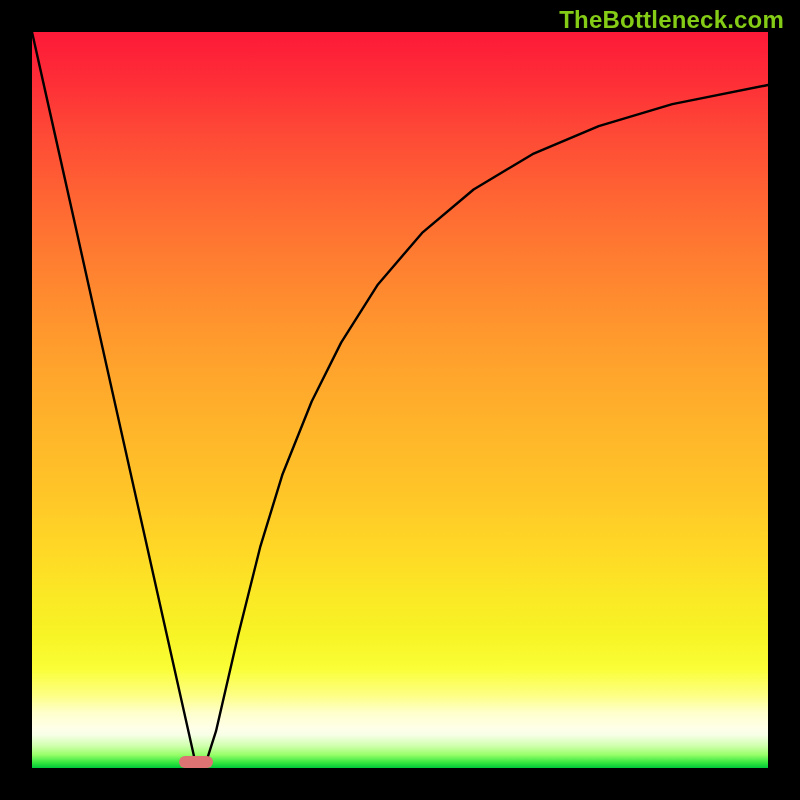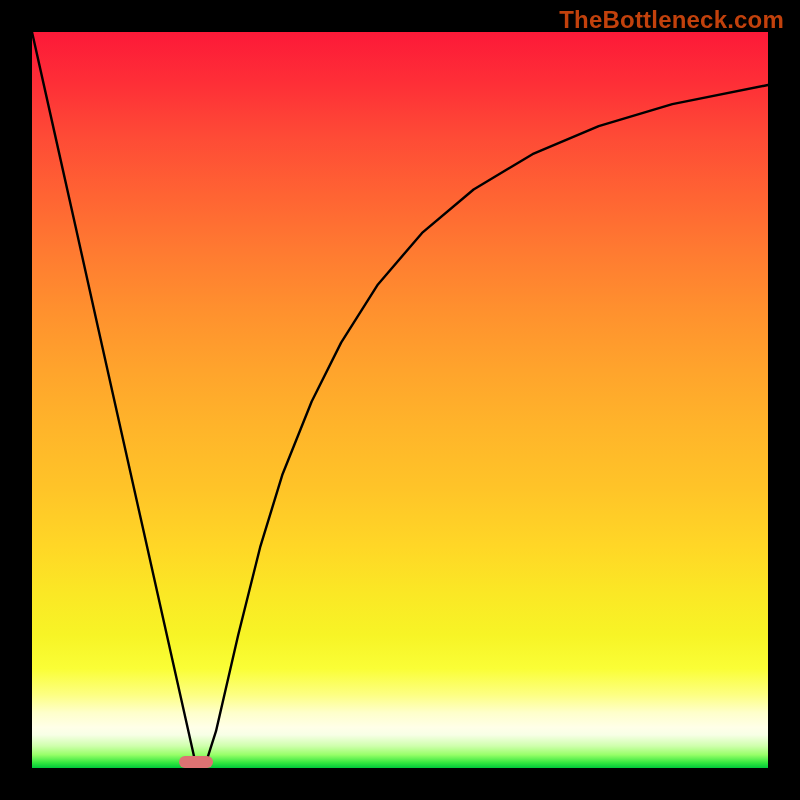--- a/index.html
+++ b/index.html
@@ -11,21 +11,21 @@
     overflow: hidden;
     position: relative;
   }
   .watermark {
     position: absolute;
     top: 6px;
     right: 16px;
     font-family: Arial, Helvetica, sans-serif;
     font-size: 24px;
     font-weight: bold;
-    color: #c2410c;
+    color: #84cc16;
     z-index: 10;
     letter-spacing: 0.2px;
     text-align: right;
   }
   .plot-area {
     position: absolute;
     left: 32px;
     top: 32px;
     width: 736px;
     height: 736px;

